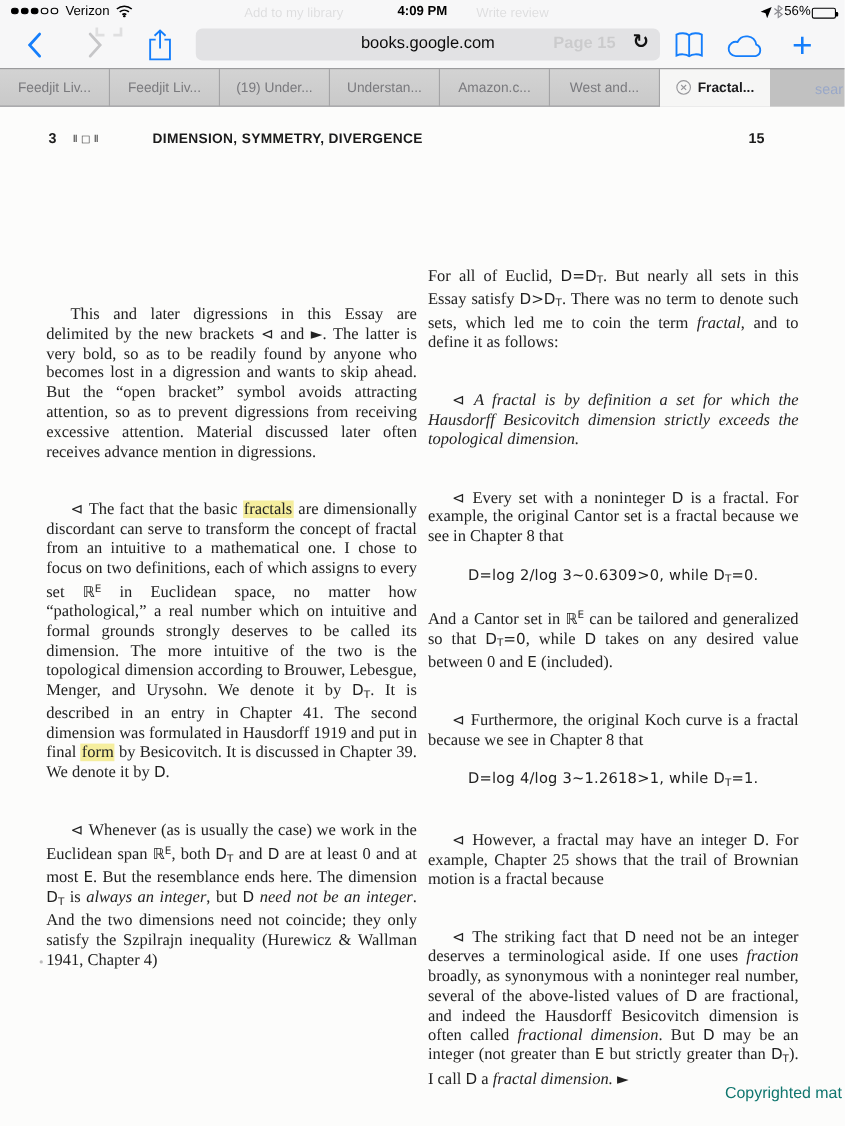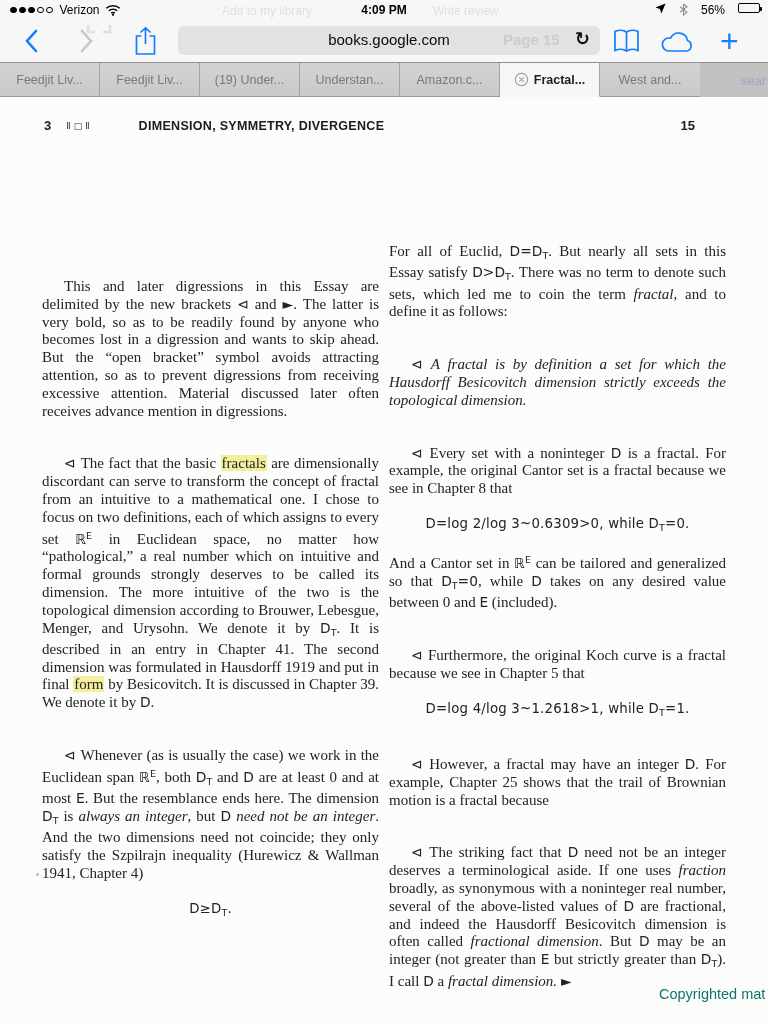--- a/index.html
+++ b/index.html
@@ -15,21 +15,21 @@
 
   
   .status-bar{position:absolute;top:0;left:0;right:0;height:20px;background:var(--chrome-bg);
     font-size:12px;color:#000;z-index:5;}
   .sb-left{position:absolute;left:10px;top:3px;display:flex;align-items:center;gap:5px;}
   .signal-dots{display:flex;gap:2.5px;align-items:center;margin-right:2px;}
   .signal-dots .dot{width:6.5px;height:6.5px;border-radius:50%;border:1px solid #000;background:transparent;}
   .signal-dots .dot.on{background:#000;}
   .carrier{font-size:12px;color:#000;}
   .sb-center{position:absolute;left:0;right:0;top:3px;text-align:center;font-size:12px;font-weight:700;}
-  .sb-right{position:absolute;right:8px;top:3px;display:flex;align-items:flex-start;gap:13px;}
+  .sb-right{position:absolute;right:8px;top:3px;display:flex;align-items:flex-end;gap:1px;}
   .battery{position:relative;width:22px;height:10px;border:1px solid #000;border-radius:2px;padding:1px;}
   .battery-fill{height:100%;background:#000;border-radius:1px;}
   .battery-nub{position:absolute;right:-3px;top:2.5px;width:2px;height:4px;background:#000;border-radius:0 1px 1px 0;}
   .ghost-text{position:absolute;color:rgba(0,0,0,0.10);font-size:12px;top:4px;white-space:nowrap;}
   .ghost-icon{position:absolute;opacity:0.09;}
 
   
   .toolbar{position:absolute;top:20px;left:0;right:0;height:42px;background:var(--chrome-bg);z-index:4;}
   .tb-btn{position:absolute;background:none;border:none;cursor:pointer;}
   .nav-back{left:24px;top:9px;}
@@ -180,53 +180,52 @@
       </div>
       <div class="tab">
         <span class="tab-label">(19) Under...</span>
       </div>
       <div class="tab">
         <span class="tab-label">Understan...</span>
       </div>
       <div class="tab">
         <span class="tab-label">Amazon.c...</span>
       </div>
+      <div class="tab">
+        <span class="tab-label">West and...</span>
+      </div>
       <div class="tab active">
         <svg viewBox="0 0 16 16" class="tab-close">
           <circle cx="8" cy="8" r="6.6" fill="none" stroke="#97979b" stroke-width="1.1"></circle>
           <path d="M5.6 5.6l4.8 4.8M10.4 5.6l-4.8 4.8" stroke="#97979b" stroke-width="1.1"></path>
         </svg>
         <span class="tab-label">Fractal...</span>
       </div>
-      <div class="tab">
-        <span class="tab-label">West and...</span>
-      </div>
     </div>
 
   <div class="content">
     <div class="page-header">
       <span class="chap-num">3</span>
       <span class="ornament">Ⅱ□Ⅱ</span>
       <span class="chap-title">DIMENSION, SYMMETRY, DIVERGENCE</span>
       <span class="page-num">15</span>
     </div>
     <div class="columns">
       <div class="col">
           <div class="para ind"><span>This and later digressions in this Essay are delimited by the new brackets </span><span class="mt">⊲</span><span> and </span><span class="mt">►</span><span>. The latter is very bold, so as to be readily found by anyone who becomes lost in a digression and wants to skip ahead. But the “open bracket” symbol avoids attracting attention, so as to prevent digressions from receiving excessive attention. Material discussed later often receives advance mention in digressions.</span></div>
           <div class="para ind"><span class="mt">⊲ </span><span>The fact that the basic </span><span class="hl">fractals</span><span> are dimensionally discordant can serve to transform the concept of fractal from an intuitive to a mathematical one. I chose to focus on two definitions, each of which assigns to every set </span><span class="mt">ℝ</span><span class="mt msup">E</span><span> in Euclidean space, no matter how “pathological,” a real number which on intuitive and formal grounds strongly deserves to be called its dimension. The more intuitive of the two is the topological dimension according to Brouwer, Lebesgue, Menger, and Urysohn. We denote it by </span><span class="mt">D</span><span class="mt msub">T</span><span>. It is described in an entry in Chapter 41. The second dimension was formulated in Hausdorff 1919 and put in final </span><span class="hl">form</span><span> by Besicovitch. It is discussed in Chapter 39. We denote it by </span><span class="mt">D</span><span>.</span></div>
           <div class="para ind"><span class="mt">⊲ </span><span>Whenever (as is usually the case) we work in the Euclidean span </span><span class="mt">ℝ</span><span class="mt msup">E</span><span>, both </span><span class="mt">D</span><span class="mt msub">T</span><span> and </span><span class="mt">D</span><span> are at least 0 and at most </span><span class="mt">E</span><span>. But the resemblance ends here. The dimension </span><span class="mt">D</span><span class="mt msub">T</span><span> is </span><span class="it">always an integer</span><span>, but </span><span class="mt">D</span><span> </span><span class="it">need not be an integer</span><span>. And the two dimensions need not coincide; they only satisfy the Szpilrajn inequality (Hurewicz &amp; Wallman 1941, Chapter 4)</span></div>
-          <div class="formula"><span class="mt">D≥D</span><span class="mt msub">T</span><span class="mt">.</span></div>
         </div>
       <div class="col">
           <div class="para"><span>For all of Euclid, </span><span class="mt">D=D</span><span class="mt msub">T</span><span>. But nearly all sets in this Essay satisfy </span><span class="mt">D&gt;D</span><span class="mt msub">T</span><span>. There was no term to denote such sets, which led me to coin the term </span><span class="it">fractal</span><span>, and to define it as follows:</span></div>
           <div class="para ind"><span class="mt">⊲ </span><span class="it">A fractal is by definition a set for which the Hausdorff Besicovitch dimension strictly exceeds the topological dimension.</span></div>
           <div class="para ind"><span class="mt">⊲ </span><span>Every set with a noninteger </span><span class="mt">D</span><span> is a fractal. For example, the original Cantor set is a fractal because we see in Chapter 8 that</span></div>
           <div class="formula"><span class="mt">D=log 2/log 3~0.6309&gt;0, while D</span><span class="mt msub">T</span><span class="mt">=0.</span></div>
           <div class="para"><span>And a Cantor set in </span><span class="mt">ℝ</span><span class="mt msup">E</span><span> can be tailored and generalized so that </span><span class="mt">D</span><span class="mt msub">T</span><span class="mt">=0</span><span>, while </span><span class="mt">D</span><span> takes on any desired value between 0 and </span><span class="mt">E</span><span> (included).</span></div>
-          <div class="para ind"><span class="mt">⊲ </span><span>Furthermore, the original Koch curve is a fractal because we see in Chapter 5 that</span></div>
+          <div class="para ind"><span class="mt">⊲ </span><span>Furthermore, the original Koch curve is a fractal because we see in Chapter 8 that</span></div>
           <div class="formula"><span class="mt">D=log 4/log 3~1.2618&gt;1, while D</span><span class="mt msub">T</span><span class="mt">=1.</span></div>
           <div class="para ind"><span class="mt">⊲ </span><span>However, a fractal may have an integer </span><span class="mt">D</span><span>. For example, Chapter 25 shows that the trail of Brownian motion is a fractal because</span></div>
           <div class="para ind"><span class="mt">⊲ </span><span>The striking fact that </span><span class="mt">D</span><span> need not be an integer deserves a terminological aside. If one uses </span><span class="it">fraction</span><span> broadly, as synonymous with a noninteger real number, several of the above-listed values of </span><span class="mt">D</span><span> are fractional, and indeed the Hausdorff Besicovitch dimension is often called </span><span class="it">fractional dimension</span><span>. But </span><span class="mt">D</span><span> may be an integer (not greater than </span><span class="mt">E</span><span> but strictly greater than </span><span class="mt">D</span><span class="mt msub">T</span><span>). I call </span><span class="mt">D</span><span> a </span><span class="it">fractal dimension.</span><span> </span><span class="mt">►</span></div>
         </div>
     </div>
     <span class="speck"></span>
     <div class="watermark">Copyrighted mat</div>
   </div>
 
 </div>

